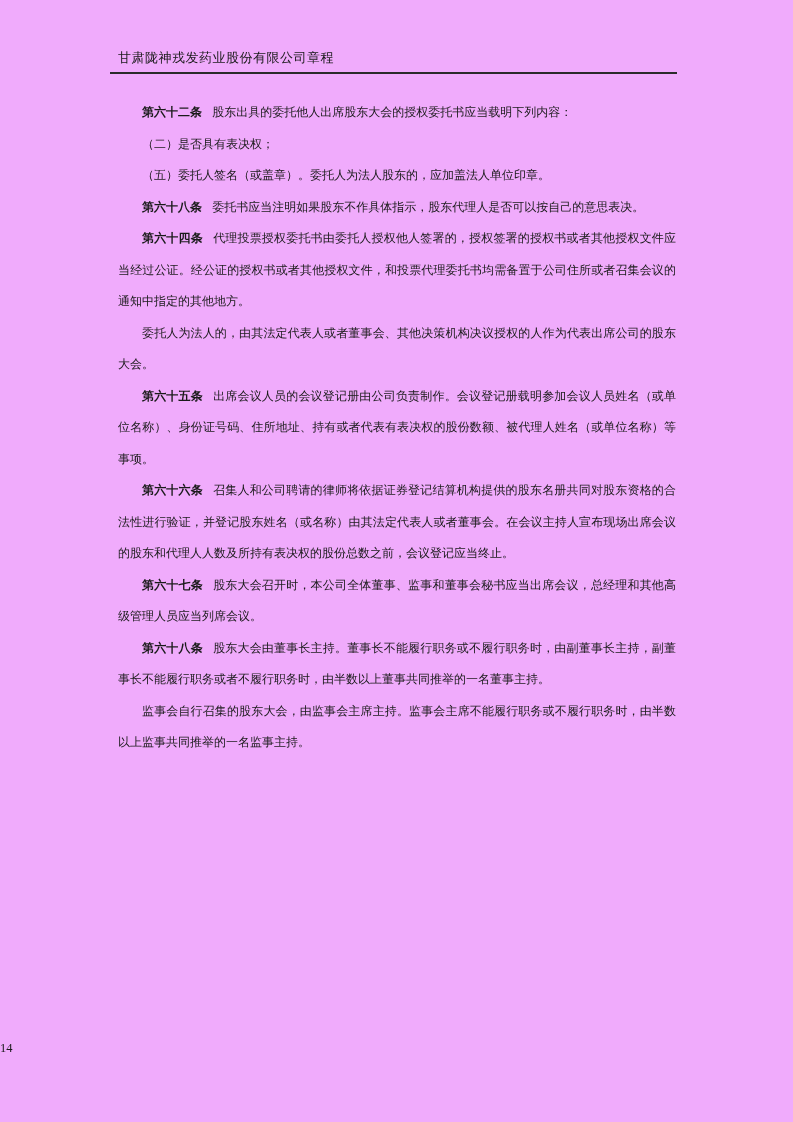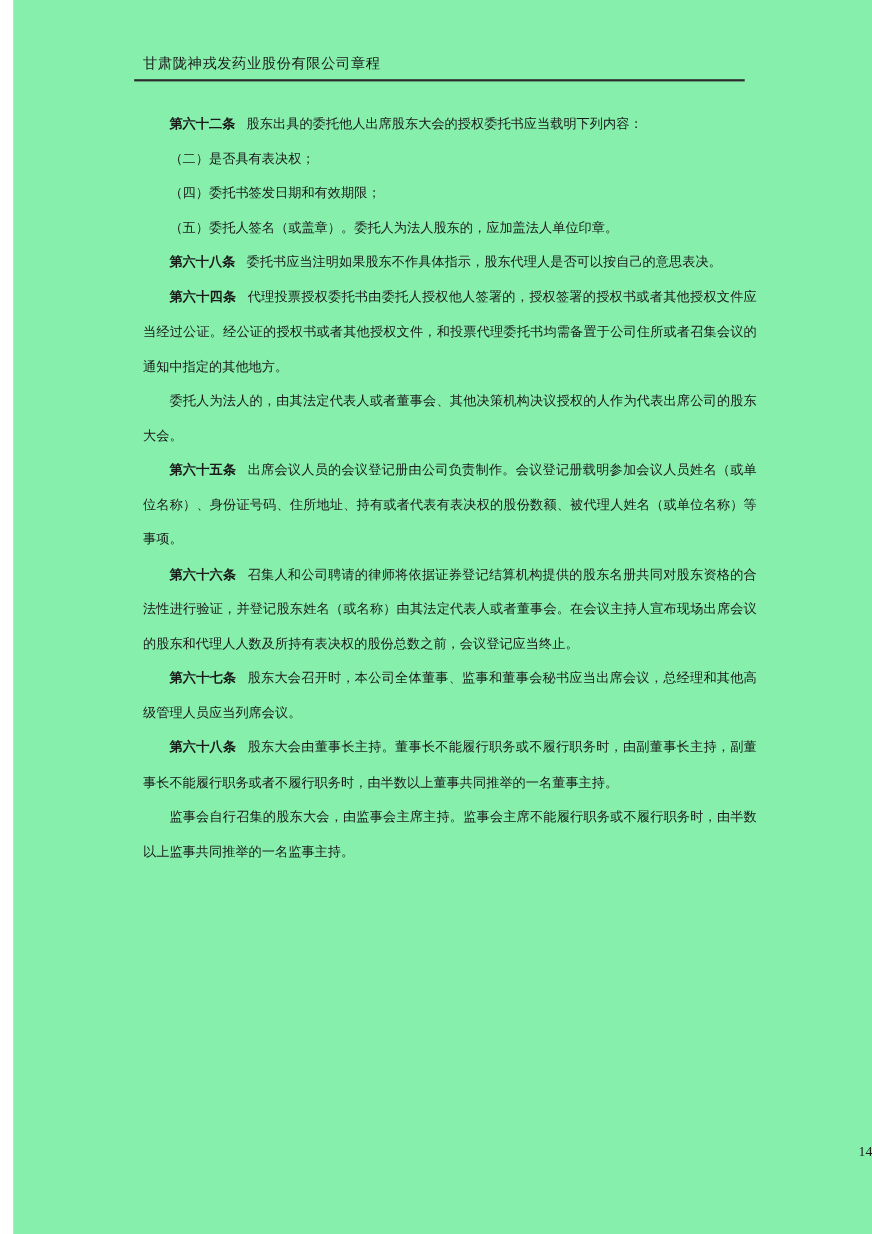--- a/index.html
+++ b/index.html
@@ -11,22 +11,21 @@
     height: 1122px;
     background: #ffffff;
     color: #1a1a1a;
     font-family: "Liberation Serif", serif;
     position: relative;
     overflow: hidden;
   }
   .page {
     position: absolute;
     inset: 0;
-    background: #86efac;
-    margin-left: 12px;
+    background: #f0abfc;
   }
   .doc-header {
     position: absolute;
     left: 110px;
     right: 116px;
     top: 48px;
     border-bottom: 2px solid #2b2b2b;
     padding-bottom: 4px;
   }
   .doc-header-title {
@@ -55,40 +54,39 @@
   }
   .article-num {
     font-weight: bold;
     margin-right: 0.85em;
   }
   .doc-footer {
     position: absolute;
     left: 0;
     right: 0;
     top: 1038px;
-    text-align: right;
+    text-align: left;
   }
   .page-number {
     font-size: 12.5px;
     color: #1a1a1a;
   }
 </style>
 </head>
 <body>
 
 <div class="page">
 
   <header class="doc-header">
     <div class="doc-header-title">甘肃陇神戎发药业股份有限公司章程</div>
   </header>
 
   <main class="doc-body" id="doc-body">
       <p class="para"><b class="article-num">第六十二条</b><span>股东出具的委托他人出席股东大会的授权委托书应当载明下列内容：</span></p>
       <p class="para"><span>（二）是否具有表决权；</span></p>
-      <p class="para"><span>（四）委托书签发日期和有效期限；</span></p>
       <p class="para"><span>（五）委托人签名（或盖章）。委托人为法人股东的，应加盖法人单位印章。</span></p>
       <p class="para"><b class="article-num">第六十八条</b><span>委托书应当注明如果股东不作具体指示，股东代理人是否可以按自己的意思表决。</span></p>
       <p class="para"><b class="article-num">第六十四条</b><span>代理投票授权委托书由委托人授权他人签署的，授权签署的授权书或者其他授权文件应当经过公证。经公证的授权书或者其他授权文件，和投票代理委托书均需备置于公司住所或者召集会议的通知中指定的其他地方。</span></p>
       <p class="para"><span>委托人为法人的，由其法定代表人或者董事会、其他决策机构决议授权的人作为代表出席公司的股东大会。</span></p>
       <p class="para"><b class="article-num">第六十五条</b><span>出席会议人员的会议登记册由公司负责制作。会议登记册载明参加会议人员姓名（或单位名称）、身份证号码、住所地址、持有或者代表有表决权的股份数额、被代理人姓名（或单位名称）等事项。</span></p>
       <p class="para"><b class="article-num">第六十六条</b><span>召集人和公司聘请的律师将依据证券登记结算机构提供的股东名册共同对股东资格的合法性进行验证，并登记股东姓名（或名称）由其法定代表人或者董事会。在会议主持人宣布现场出席会议的股东和代理人人数及所持有表决权的股份总数之前，会议登记应当终止。</span></p>
       <p class="para"><b class="article-num">第六十七条</b><span>股东大会召开时，本公司全体董事、监事和董事会秘书应当出席会议，总经理和其他高级管理人员应当列席会议。</span></p>
       <p class="para"><b class="article-num">第六十八条</b><span>股东大会由董事长主持。董事长不能履行职务或不履行职务时，由副董事长主持，副董事长不能履行职务或者不履行职务时，由半数以上董事共同推举的一名董事主持。</span></p>
       <p class="para"><span>监事会自行召集的股东大会，由监事会主席主持。监事会主席不能履行职务或不履行职务时，由半数以上监事共同推举的一名监事主持。</span></p>
     </main>

